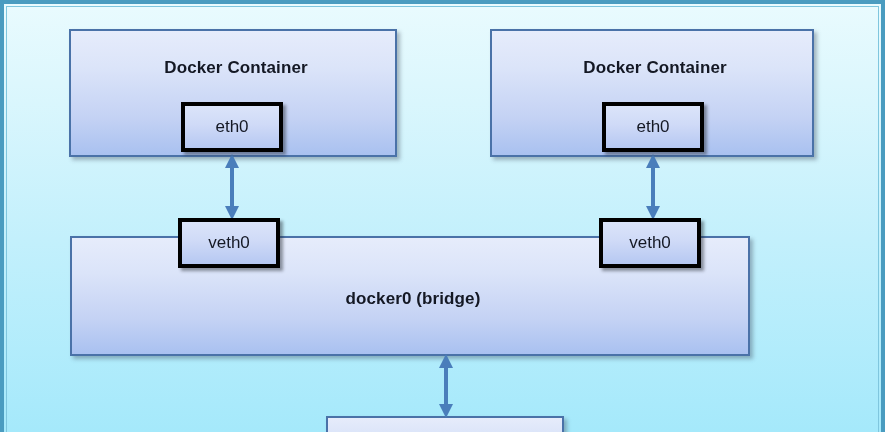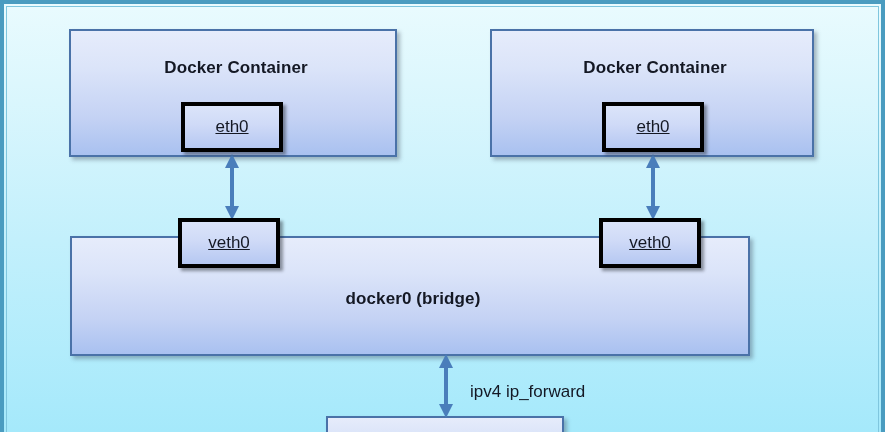--- a/index.html
+++ b/index.html
@@ -66,21 +66,20 @@
     background: linear-gradient(to bottom, #dbe4f9 0%, #cfdaf7 45%, #b6c8f2 100%);
     border: 4px solid #000000;
     box-shadow: 3px 3px 3px rgba(30, 35, 45, 0.45);
     z-index: 20;
   }
   .iface-label {
     font-size: 17px;
     font-weight: normal;
     color: #141824;
     white-space: nowrap;
-    text-decoration: underline;
   }
 
   
   .arrow {
     position: absolute;
     z-index: 15;
     overflow: visible;
   }
 
   
@@ -161,15 +160,14 @@
     <polygon points="10,0 3,14 17,14" fill="#4a7ebb"></polygon>
     <polygon points="10,66 3,52 17,52" fill="#4a7ebb"></polygon>
   </svg>
 
   <svg class="arrow" id="arrow-bridge-host" viewBox="0 0 20 64">
     <line x1="10" y1="9" x2="10" y2="55" stroke="#4a7ebb" stroke-width="4"></line>
     <polygon points="10,0 3,14 17,14" fill="#4a7ebb"></polygon>
     <polygon points="10,64 3,50 17,50" fill="#4a7ebb"></polygon>
   </svg>
 
-  <span class="annotation" id="label-ip-forward">ipv4 ip_forward</span>
 
 </div>
 
 </body></html>

